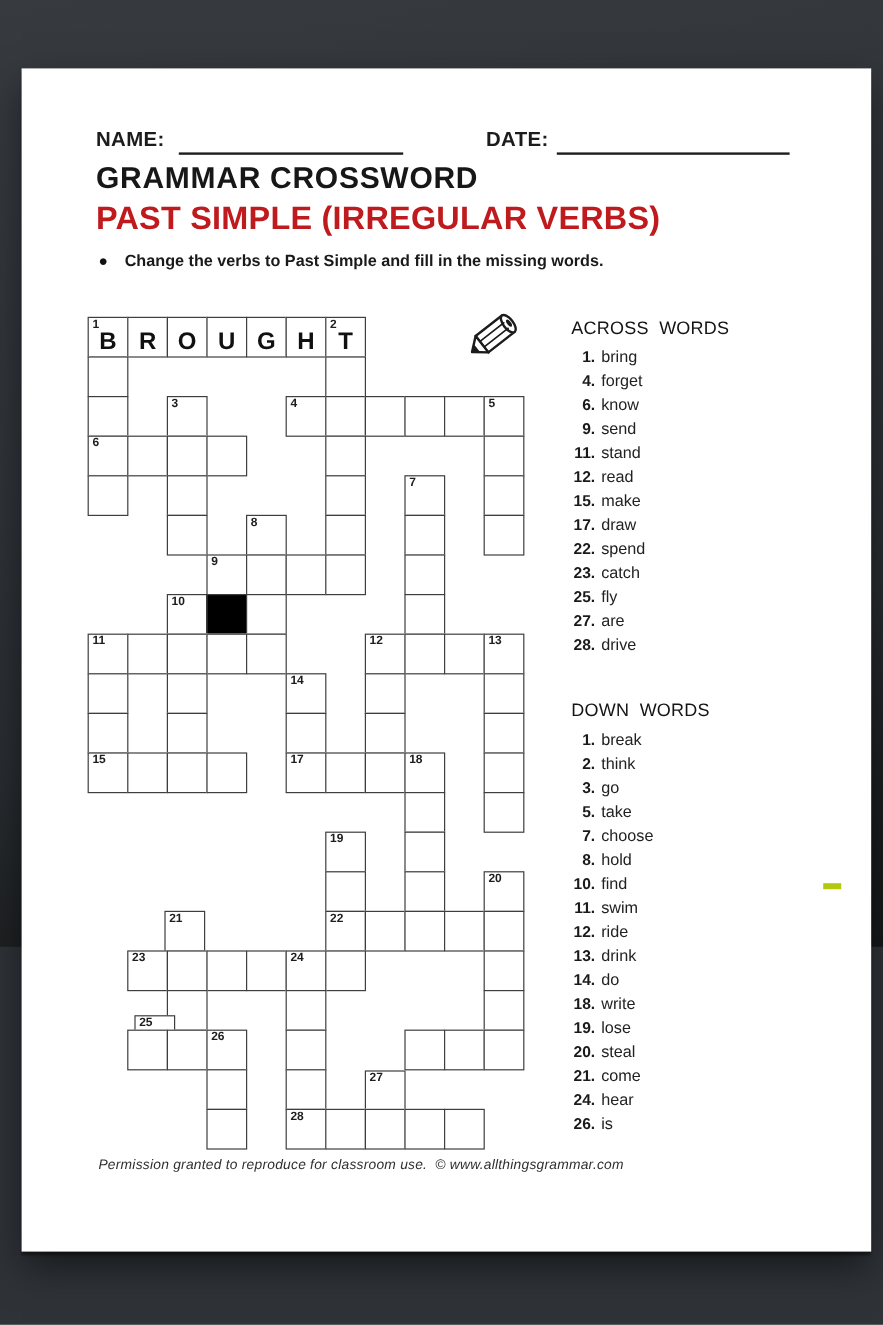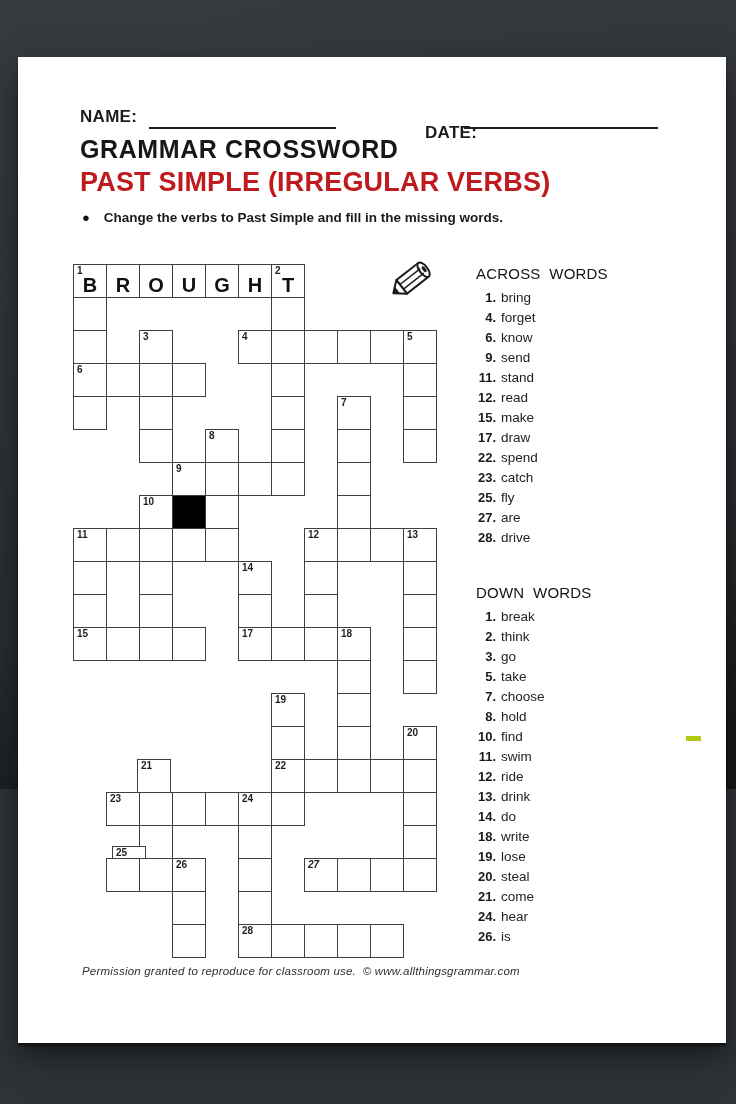--- a/index.html
+++ b/index.html
@@ -66,21 +66,21 @@
 </head>
 <body>
 
 <div class="stage">
 
   <div class="page">
 
     <span class="fieldlabel" style="left:62px; top:50px;">NAME:</span>
     <div class="fline" style="left:131px; top:70px; width:187px;"></div>
 
-    <span class="fieldlabel" style="left:387px; top:66px;margin-left:20px;">DATE:</span>
+    <span class="fieldlabel" style="left:387px; top:50px;">DATE:</span>
     <div class="fline" style="left:446px; top:70px; width:194px;"></div>
 
     <div class="title">GRAMMAR CROSSWORD</div>
     <div class="subtitle">PAST SIMPLE (IRREGULAR VERBS)</div>
 
     <div class="instruction">
       <span class="dot">●</span>
       <span class="itext">Change the verbs to Past Simple and fill in the missing words.</span>
     </div>
 
@@ -238,21 +238,21 @@
         <div class="cell" style="left: 330px; top: 561px;"></div>
         <div class="cell" style="left: 0px; top: 582px; margin-left: 39px;">
           <span class="cnumcell">25</span>
         </div>
         <div class="cell" style="left: 33px; top: 594px;"></div>
         <div class="cell" style="left: 66px; top: 594px;"></div>
         <div class="cell" style="left: 99px; top: 594px;">
           <span class="cnumcell">26</span>
         </div>
         <div class="cell" style="left: 165px; top: 594px;"></div>
-        <div class="cell" style="left: 231px; top: 594px; font-style: italic;">
+        <div class="cell" style="left: 231px; top: 628px;">
           <span class="cnumcell">27</span>
         </div>
         <div class="cell" style="left: 264px; top: 594px;"></div>
         <div class="cell" style="left: 297px; top: 594px;"></div>
         <div class="cell" style="left: 330px; top: 594px;"></div>
         <div class="cell" style="left: 99px; top: 627px;"></div>
         <div class="cell" style="left: 165px; top: 627px;"></div>
         <div class="cell" style="left: 99px; top: 660px;"></div>
         <div class="cell" style="left: 165px; top: 660px;">
           <span class="cnumcell">28</span>

